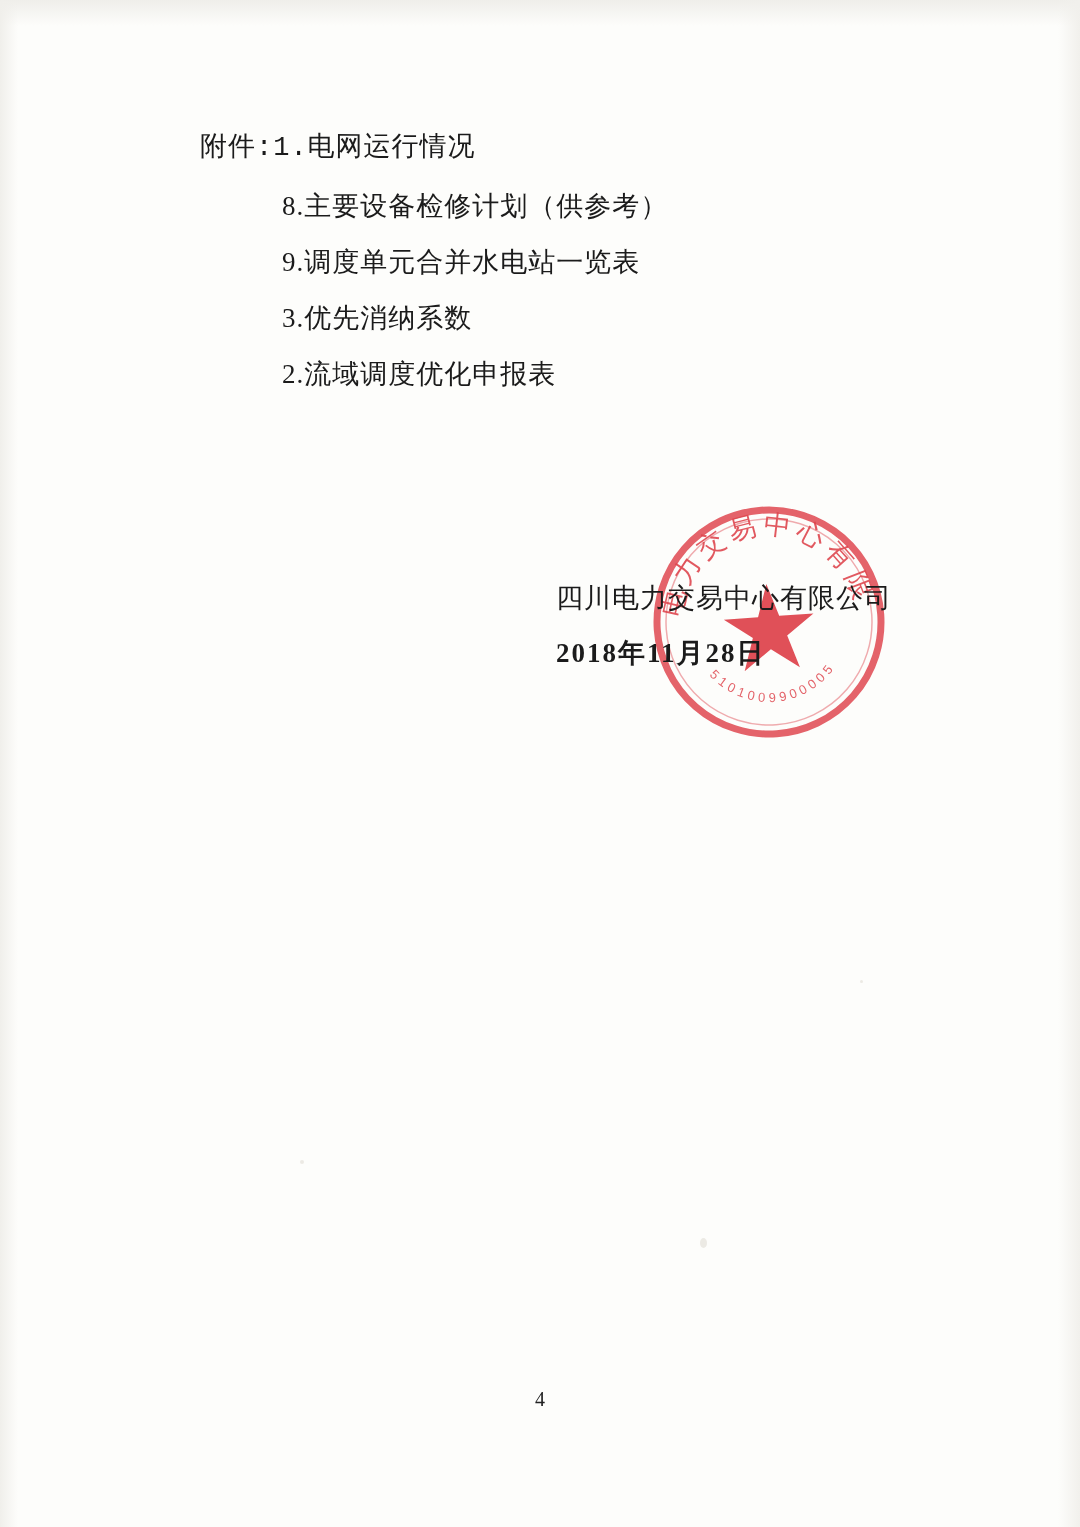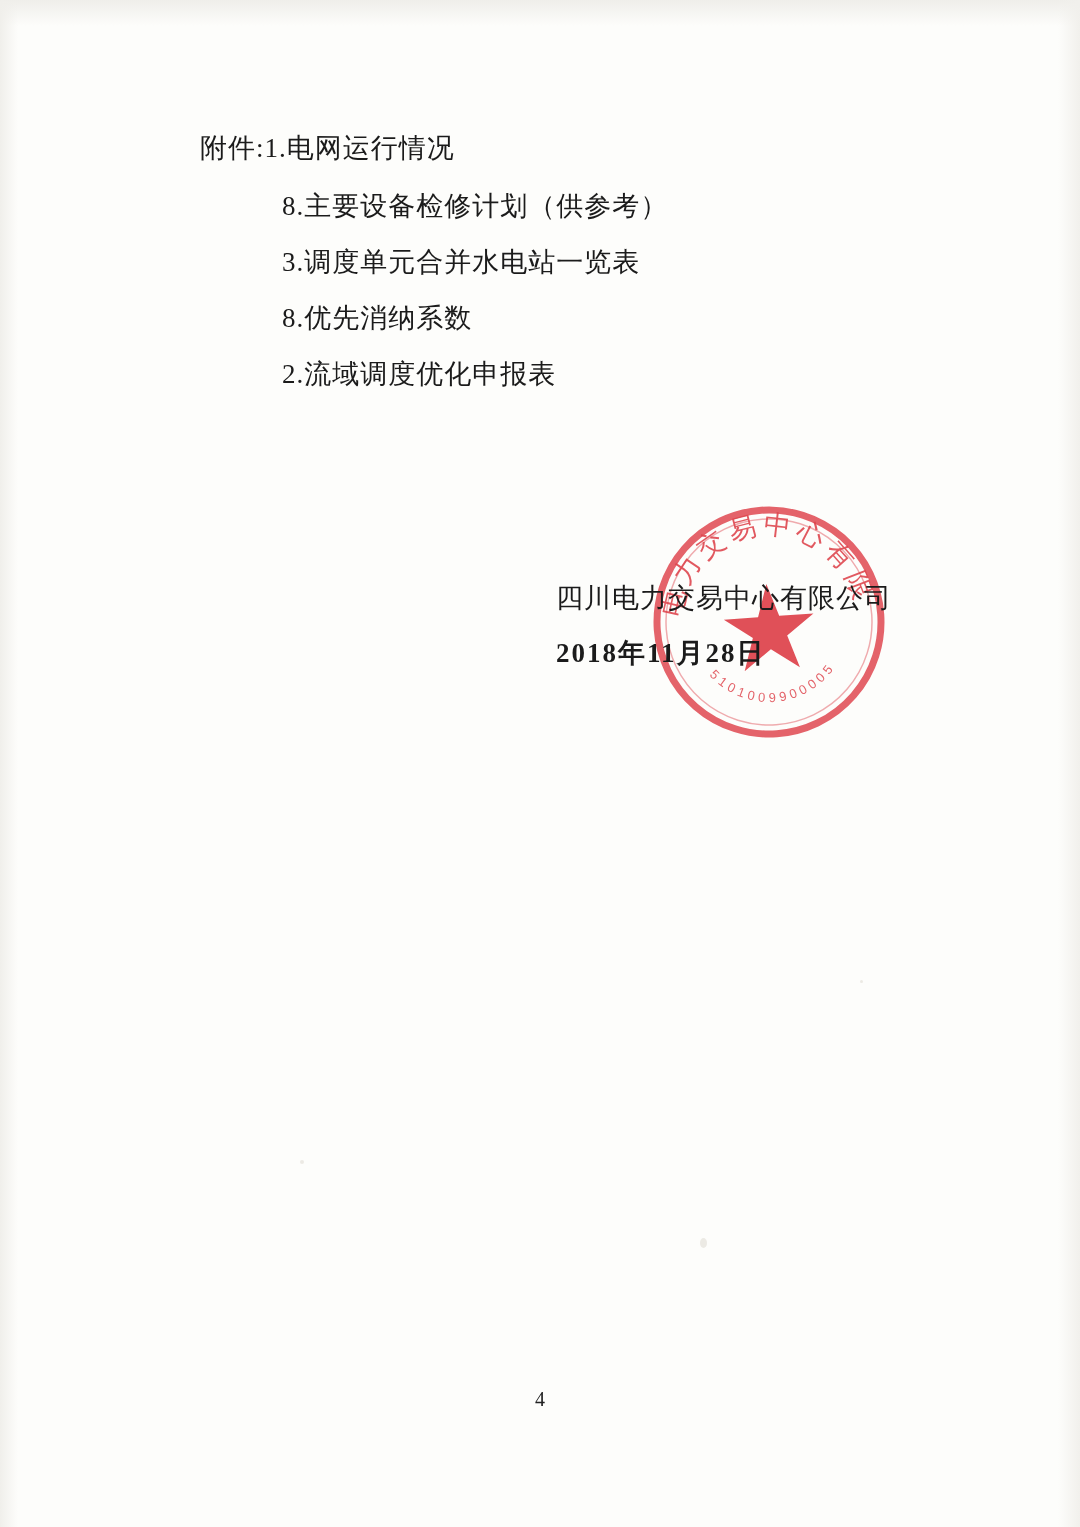--- a/index.html
+++ b/index.html
@@ -47,20 +47,21 @@
     width: 700px;
   }
   .attach-line {
     font-size: 27px;
     line-height: 56px;
     letter-spacing: 1px;
     white-space: nowrap;
   }
   .attach-line.first {
     margin-bottom: 2px;
+    font-family: Liberation Mono, monospace;
   }
   .attach-indent {
     padding-left: 82px;
   }
 
   .signature-block {
     position: absolute;
     left: 556px;
     top: 570px;
     width: 420px;
@@ -120,22 +121,22 @@
   <div class="scan-edge-left"></div>
   <div class="scan-edge-right"></div>
 
   <div class="speck" style="left:700px; top:1238px; width:7px; height:10px;"></div>
   <div class="speck" style="left:300px; top:1160px; width:4px; height:4px;"></div>
   <div class="speck" style="left:860px; top:980px; width:3px; height:3px;"></div>
 
   <div class="attachment-block">
     <div class="attach-line first">附件:1.电网运行情况</div>
     <div class="attach-line attach-indent">8.主要设备检修计划（供参考）</div>
-    <div class="attach-line attach-indent">3.调度单元合并水电站一览表</div>
-    <div class="attach-line attach-indent">8.优先消纳系数</div>
+    <div class="attach-line attach-indent">9.调度单元合并水电站一览表</div>
+    <div class="attach-line attach-indent">3.优先消纳系数</div>
     <div class="attach-line attach-indent">2.流域调度优化申报表</div>
   </div>
 
   <div class="seal">
     <svg width="248" height="248" viewBox="0 0 248 248" xmlns="http://www.w3.org/2000/svg">
       <defs>
         <path id="sealTopArc" d="M 36 124 A 88 88 0 0 1 212 124"></path>
         <path id="sealBottomArc" d="M 44 124 A 80 80 0 0 0 204 124"></path>
       </defs>
       <circle cx="124" cy="124" r="112" fill="none" stroke="#d8202a" stroke-width="7" opacity="0.85"></circle>

